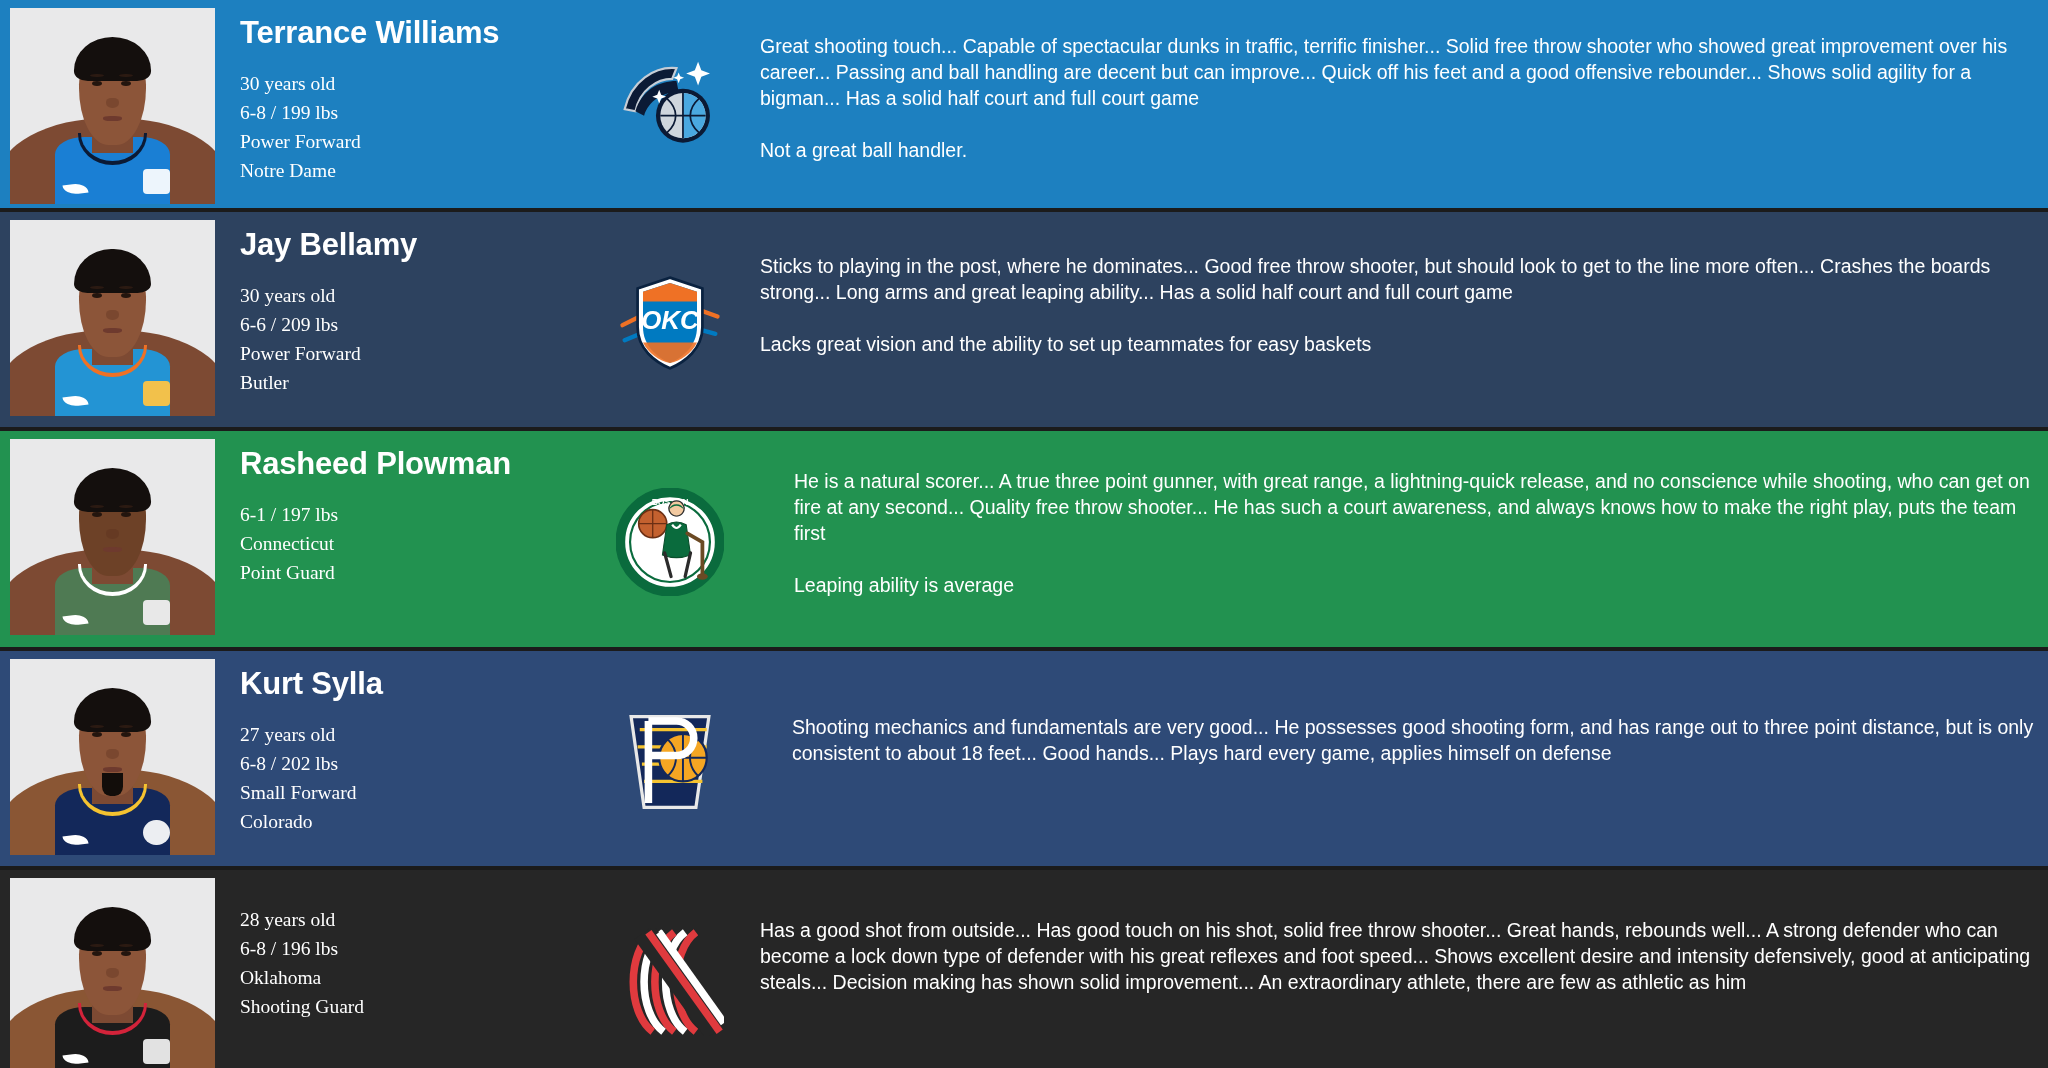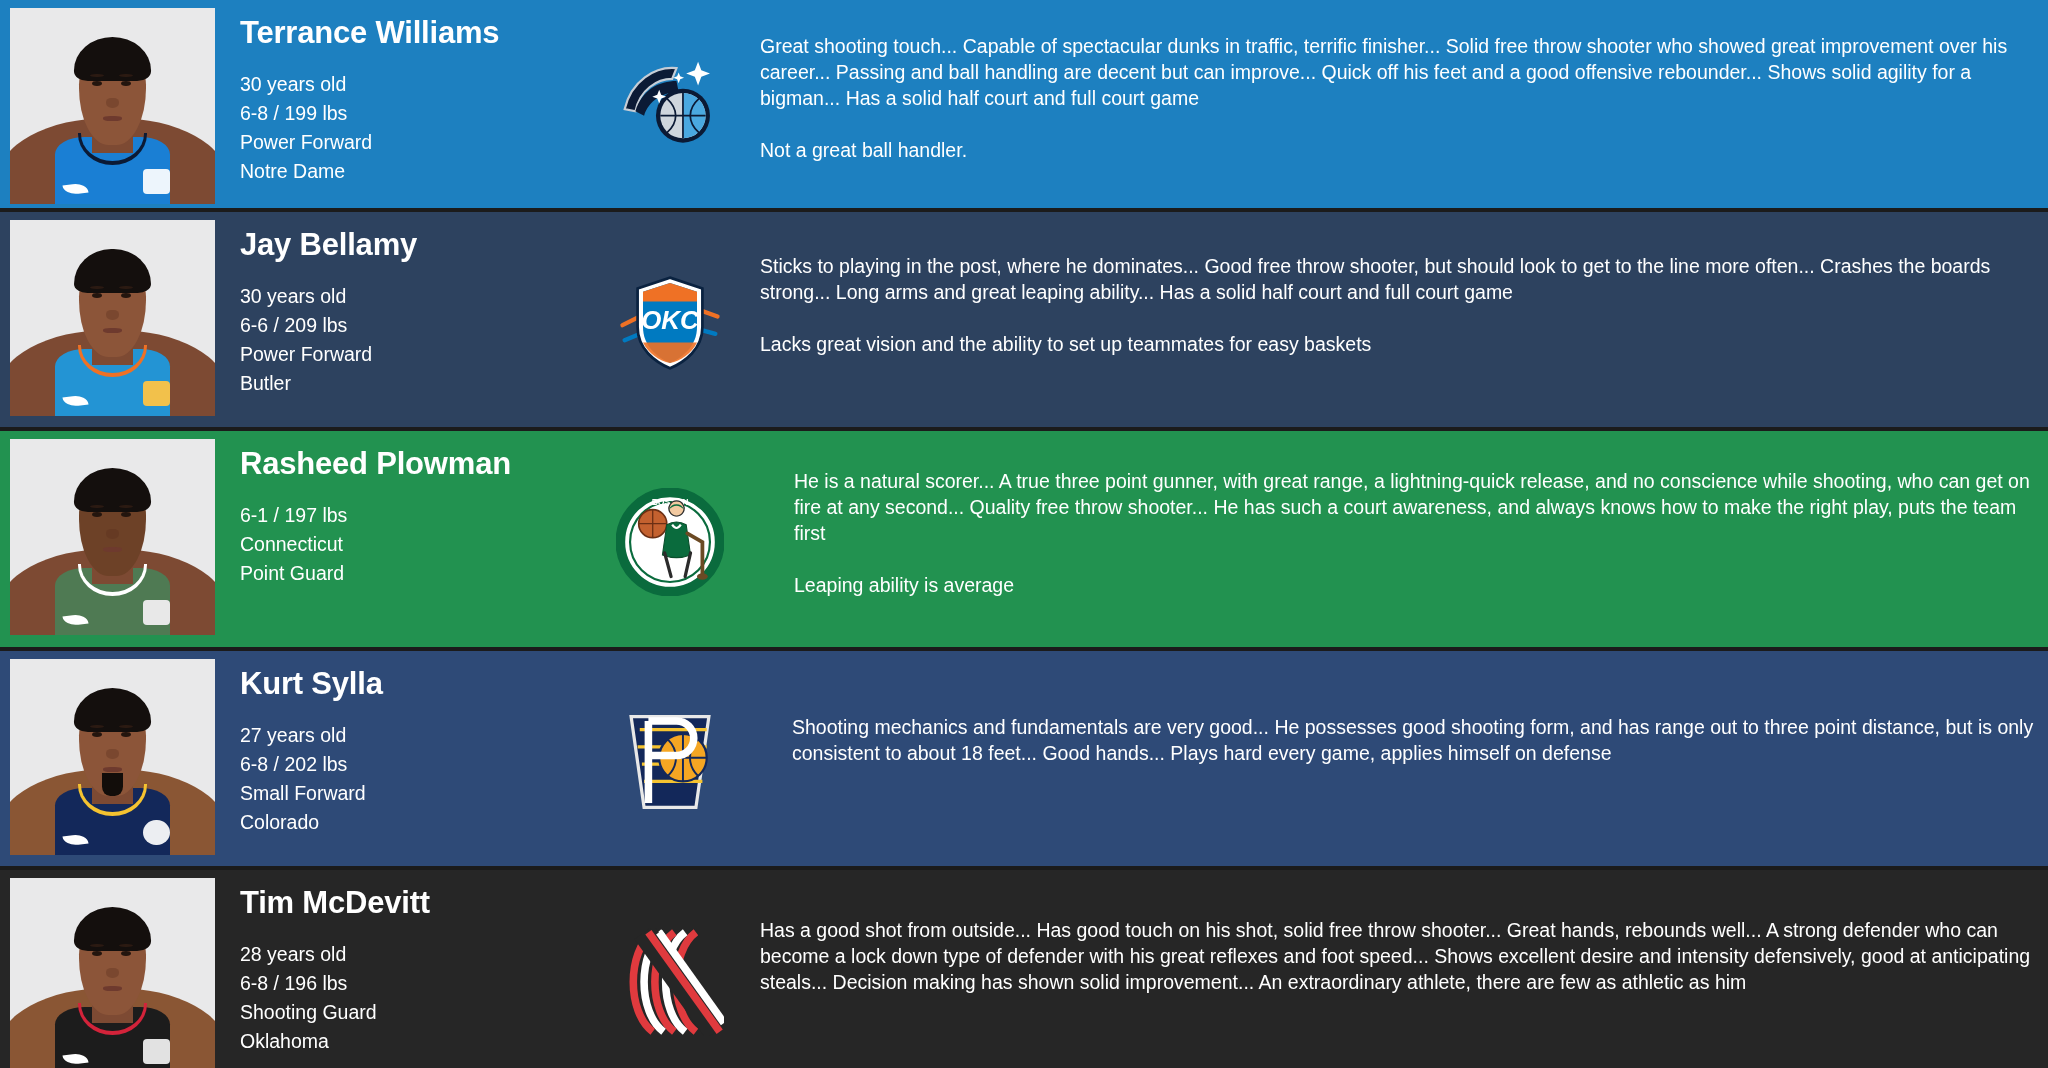--- a/index.html
+++ b/index.html
@@ -175,21 +175,21 @@
     letter-spacing: -0.2px;
     line-height: 1.1;
     white-space: nowrap;
   }
   .player-stats {
     margin-top: 20px;
     font-size: 19.5px;
     color: #ffffff;
     line-height: 1.48;
   }
-  .player-stats div { white-space: nowrap; }
+  .player-stats div { white-space: nowrap; font-family: Liberation Serif, serif; }
 
   
   .logo-cell {
     flex: 0 0 180px;
     height: 100%;
     display: flex;
     align-items: center;
     justify-content: center;
     padding-top: 6px;
   }
@@ -433,26 +433,25 @@
           <div class="pt-brow r"></div>
         <div class="pt-eye l"></div>
           <div class="pt-eye r"></div>
         <div class="pt-nose"></div>
         <div class="pt-mouth"></div>
         <div class="pt-swoosh"></div>
         <div class="pt-logo-sm" style="background:#e2e2e2"></div>
       </div>
     </div>
     <div class="info-cell">
-      <div class="player-name">Tim McDevitt</div>
       <div class="player-stats">
         <div>28 years old</div>
         <div>6-8 / 196 lbs</div>
+        <div>Oklahoma</div>
         <div>Shooting Guard</div>
-        <div>Oklahoma</div>
       </div>
     </div>
     <div class="logo-cell">
       <div class="logo-box">
         <svg viewBox="0 0 100 100">
           <g stroke-linecap="butt" fill="none">
             <path d="M74 4 C50 22 50 78 74 96" stroke="#e03a3e" stroke-width="7"></path>
             <path d="M64 4 C40 22 40 78 64 96" stroke="#ffffff" stroke-width="7"></path>
             <path d="M54 4 C30 22 30 78 54 96" stroke="#e03a3e" stroke-width="7"></path>
             <path d="M44 4 C20 22 20 78 44 96" stroke="#ffffff" stroke-width="7"></path>

